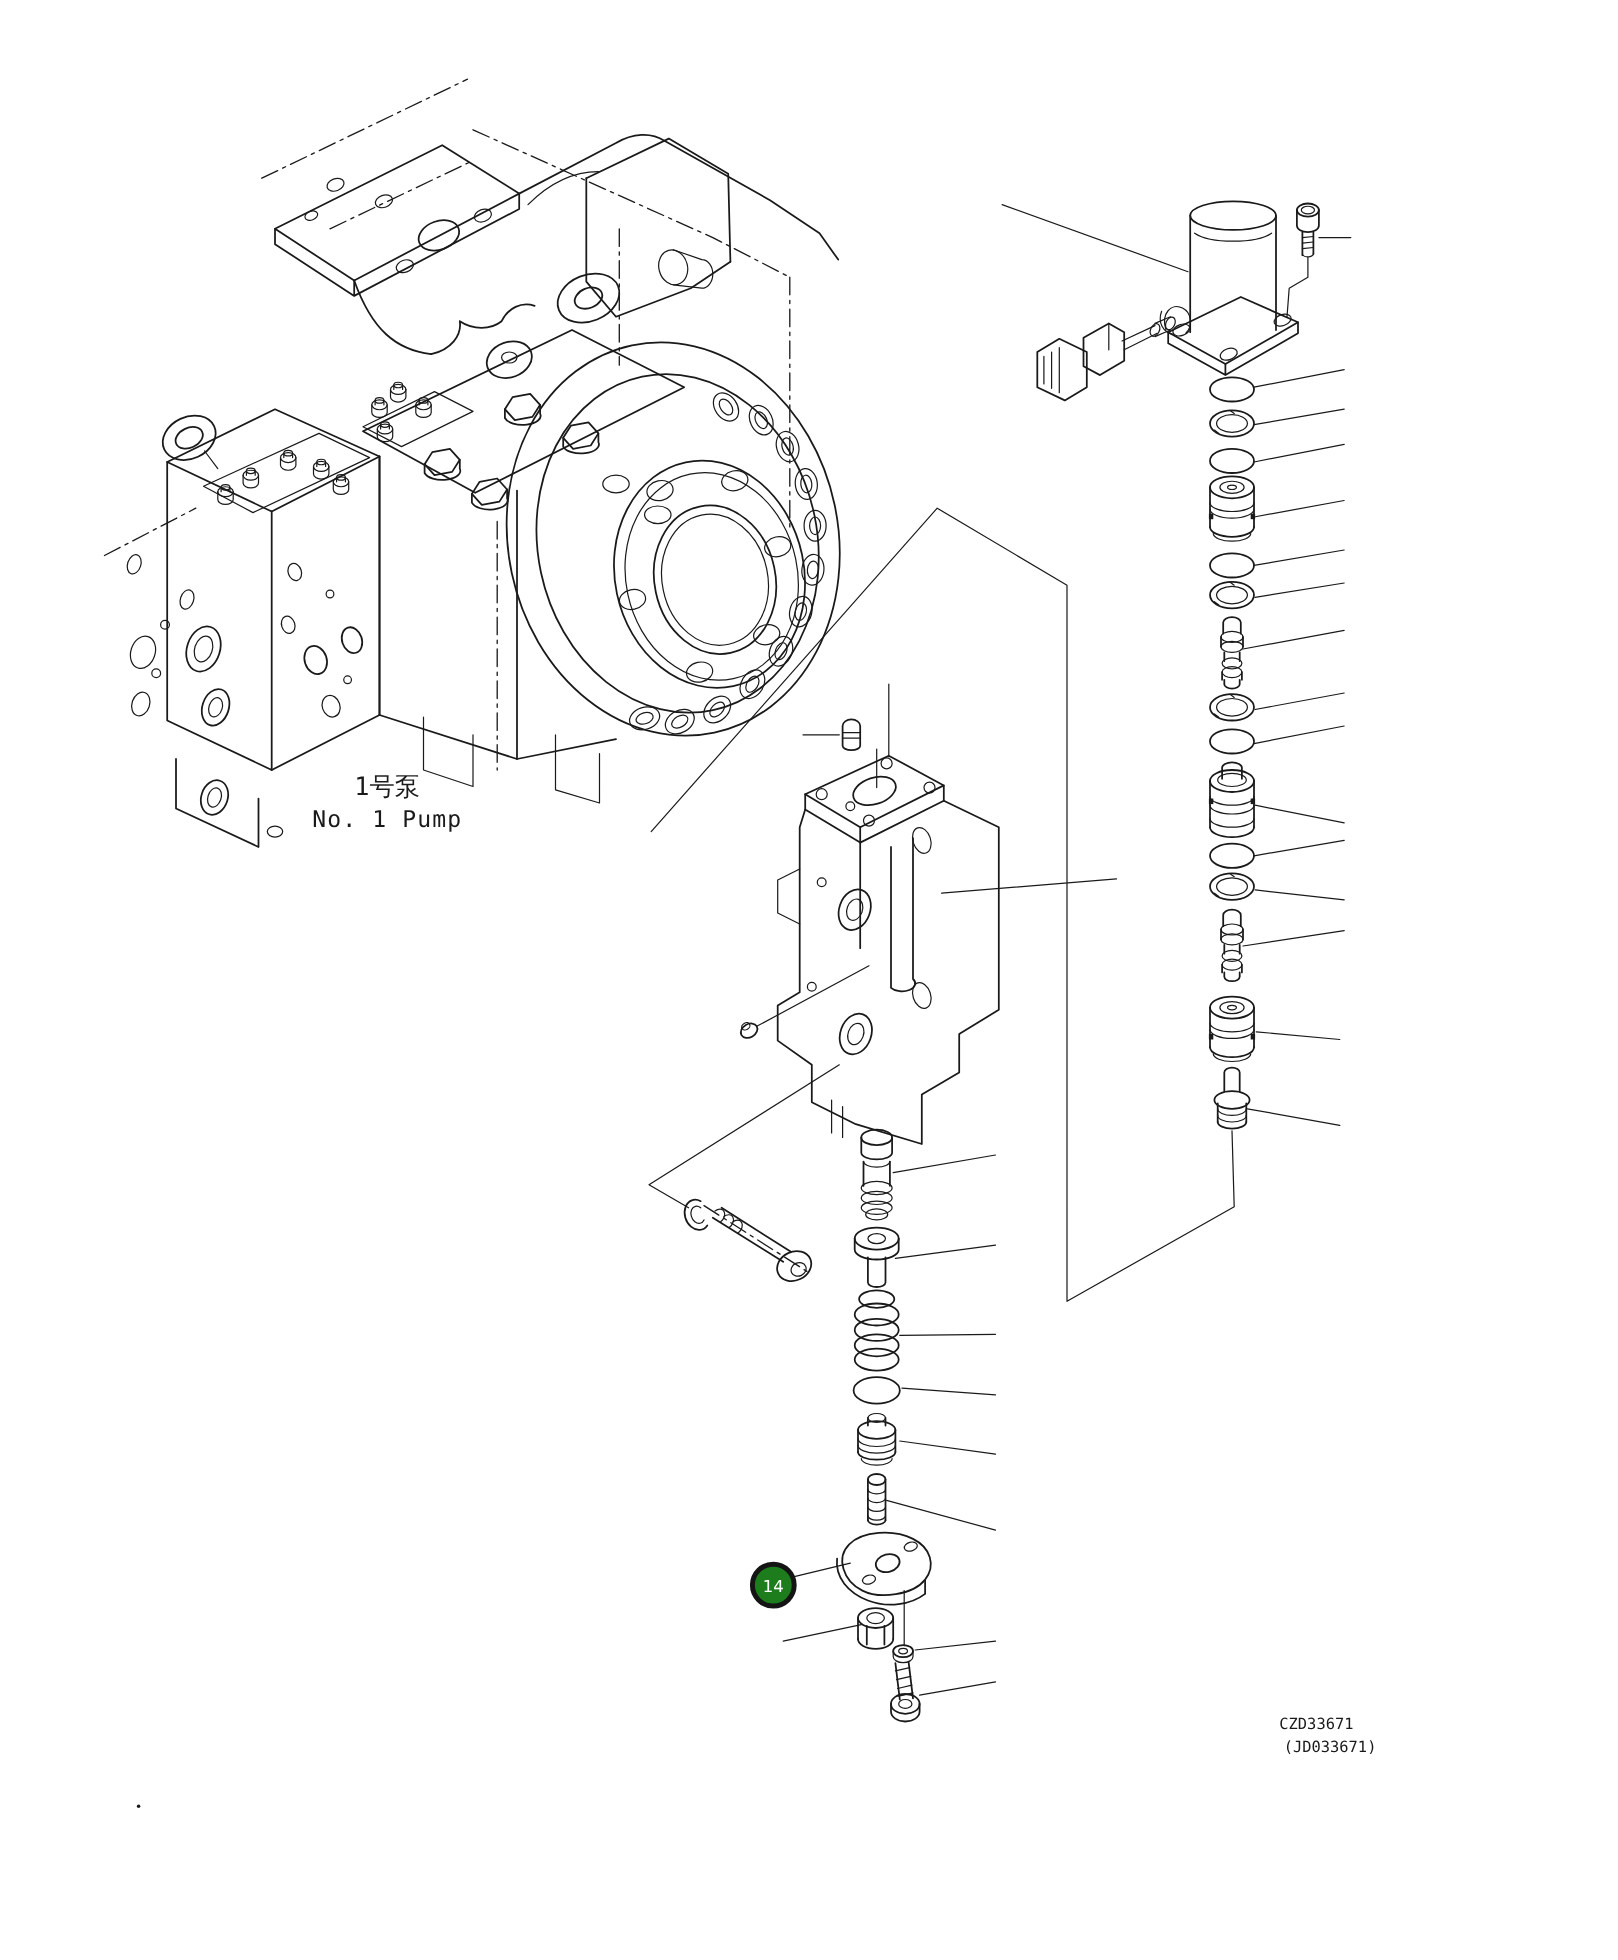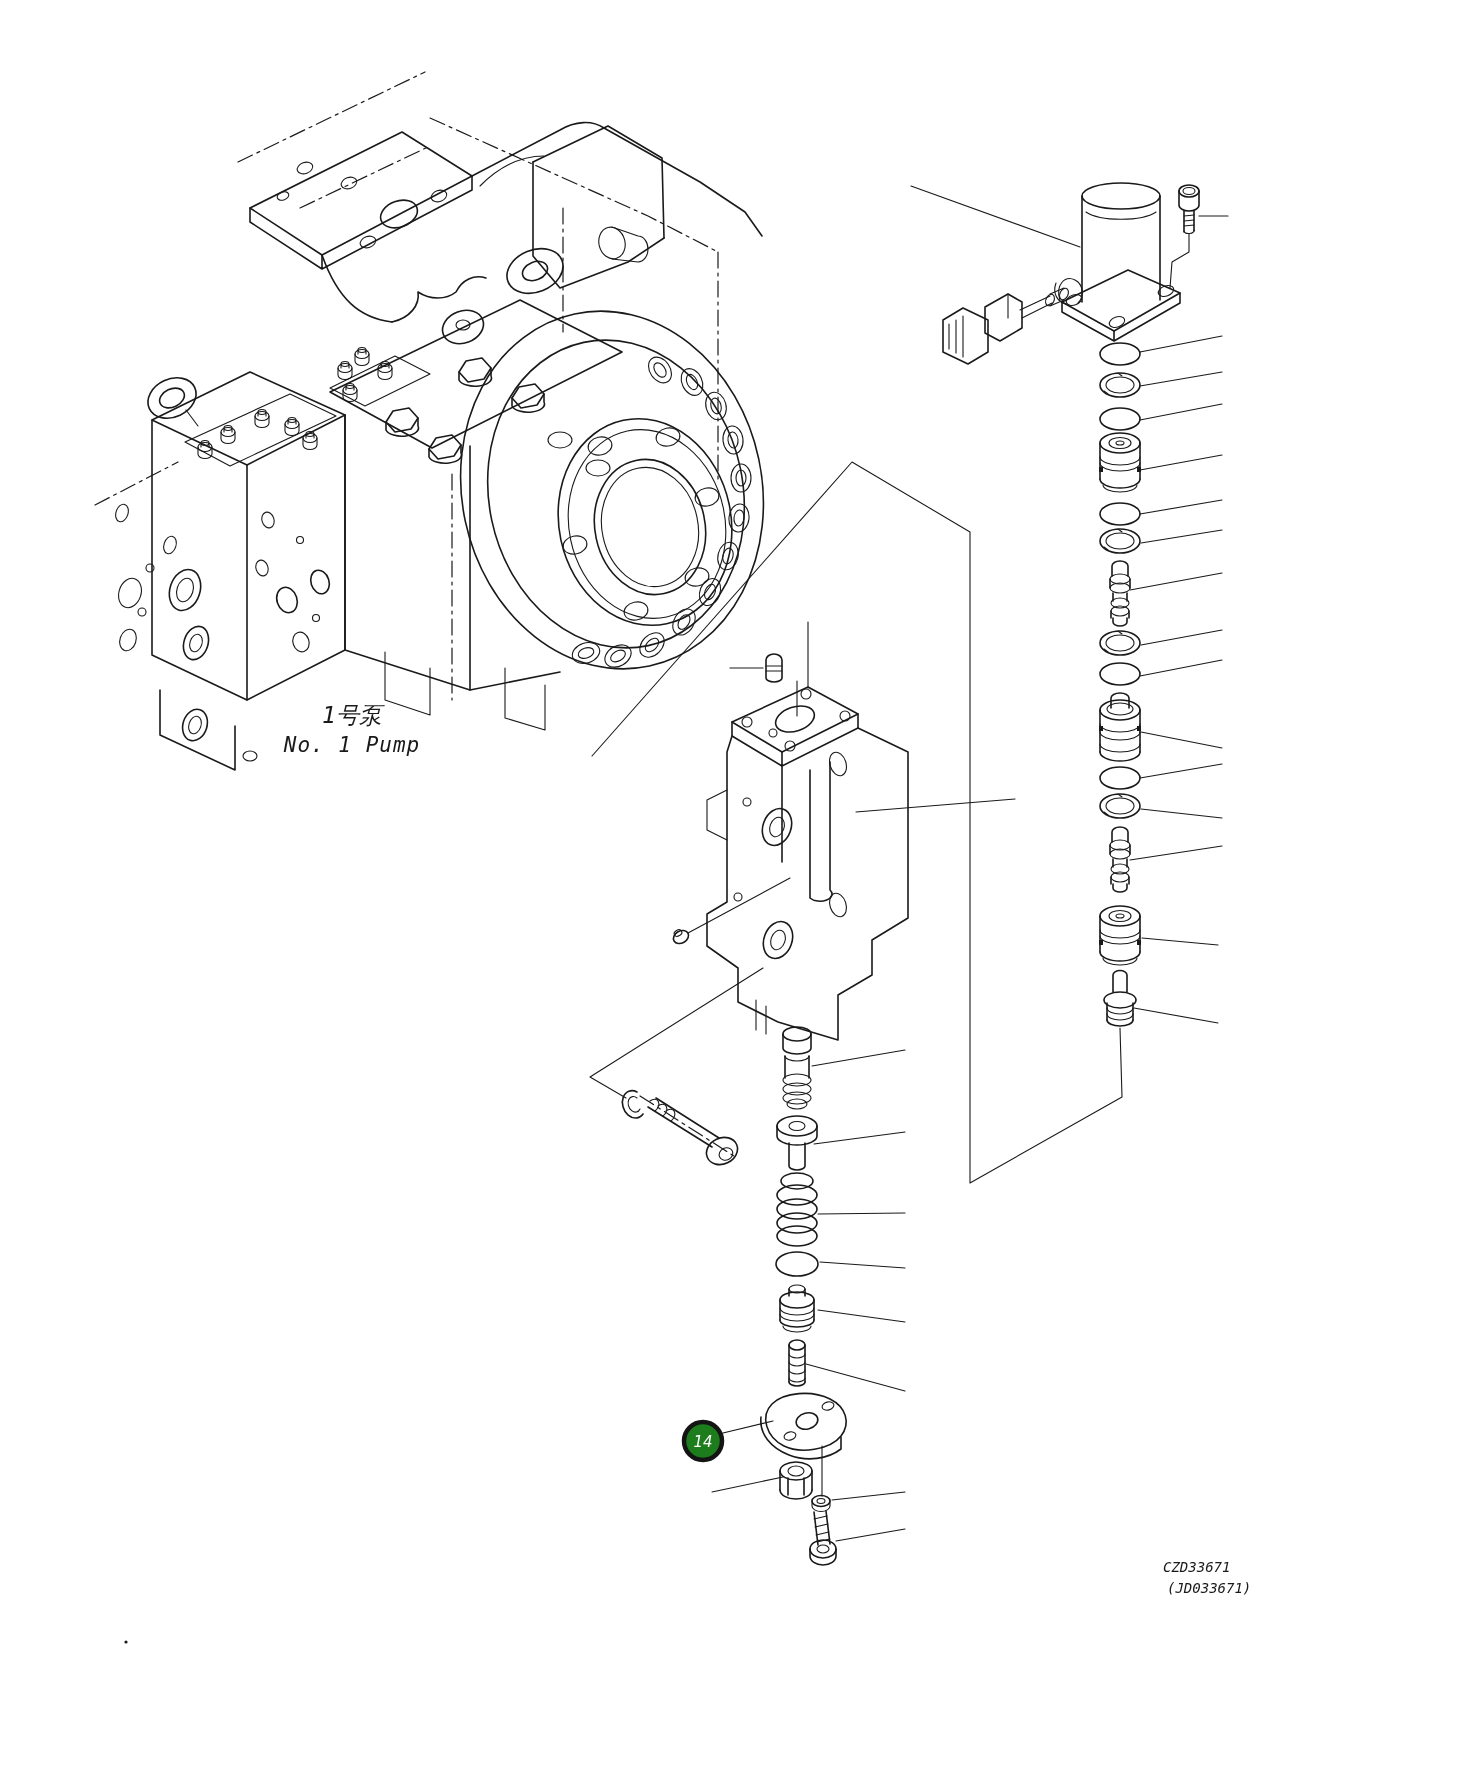--- a/index.html
+++ b/index.html
@@ -1,17 +1,17 @@
 <!DOCTYPE html>
 <html><head>
 <meta charset="utf-8">
 <style>
   html,body{margin:0;padding:0;background:#fff;}
   #stage{position:relative;width:1471px;height:1782px;background:#fff;overflow:hidden;
-         font-family:"DejaVu Sans Mono", monospace;font-style:italic;}
+         font-family:"DejaVu Sans Mono", monospace;}
   svg{position:absolute;left:0;top:0;}
   .ln{fill:none;stroke:#1a1a1a;stroke-width:1.6;stroke-linecap:round;stroke-linejoin:round;}
   .th{stroke-width:1.1;}
   .ph{stroke-width:1.2;stroke-dasharray:16 5 3 5;}
   .tx{fill:#1a1a1a;stroke:none;}
   .badge-num{fill:#ffffff;stroke:none;font-size:15px;font-family:"DejaVu Sans", sans-serif;}
   .lbl{font-size:23px;}
   .lbl-en{font-size:21px;letter-spacing:1px;}
   .code{font-size:14px;}
 </style>

